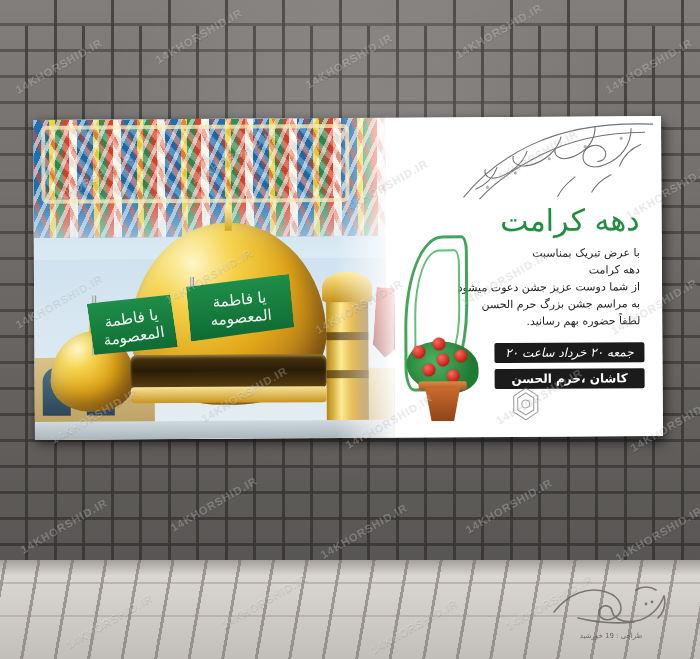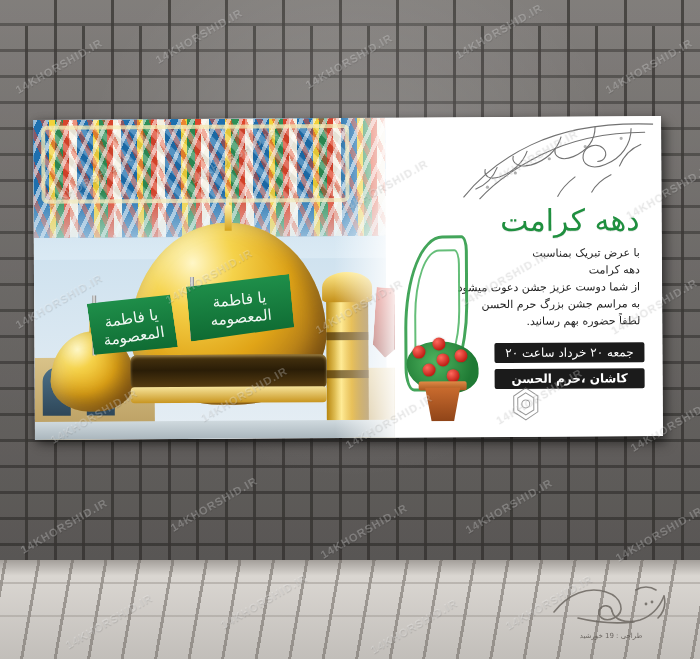--- a/index.html
+++ b/index.html
@@ -364,21 +364,21 @@
     height: 20px;
     background: #1b1b1b;
     color: #ffffff;
     font-family: "DejaVu Sans", sans-serif;
     font-size: 12px;
     direction: rtl;
     text-align: center;
     line-height: 20px;
     border-radius: 2px;
   }
-  .info-1 { top: 226px; }
+  .info-1 { top: 226px; font-style: italic; }
   .info-2 { top: 252px; font-weight: bold; }
 
   .flower-zone {
     position: absolute;
     left: 6px; top: 118px;
     width: 96px; height: 196px;
   }
   .vine {
     position: absolute;
     left: 12px; top: 0;

